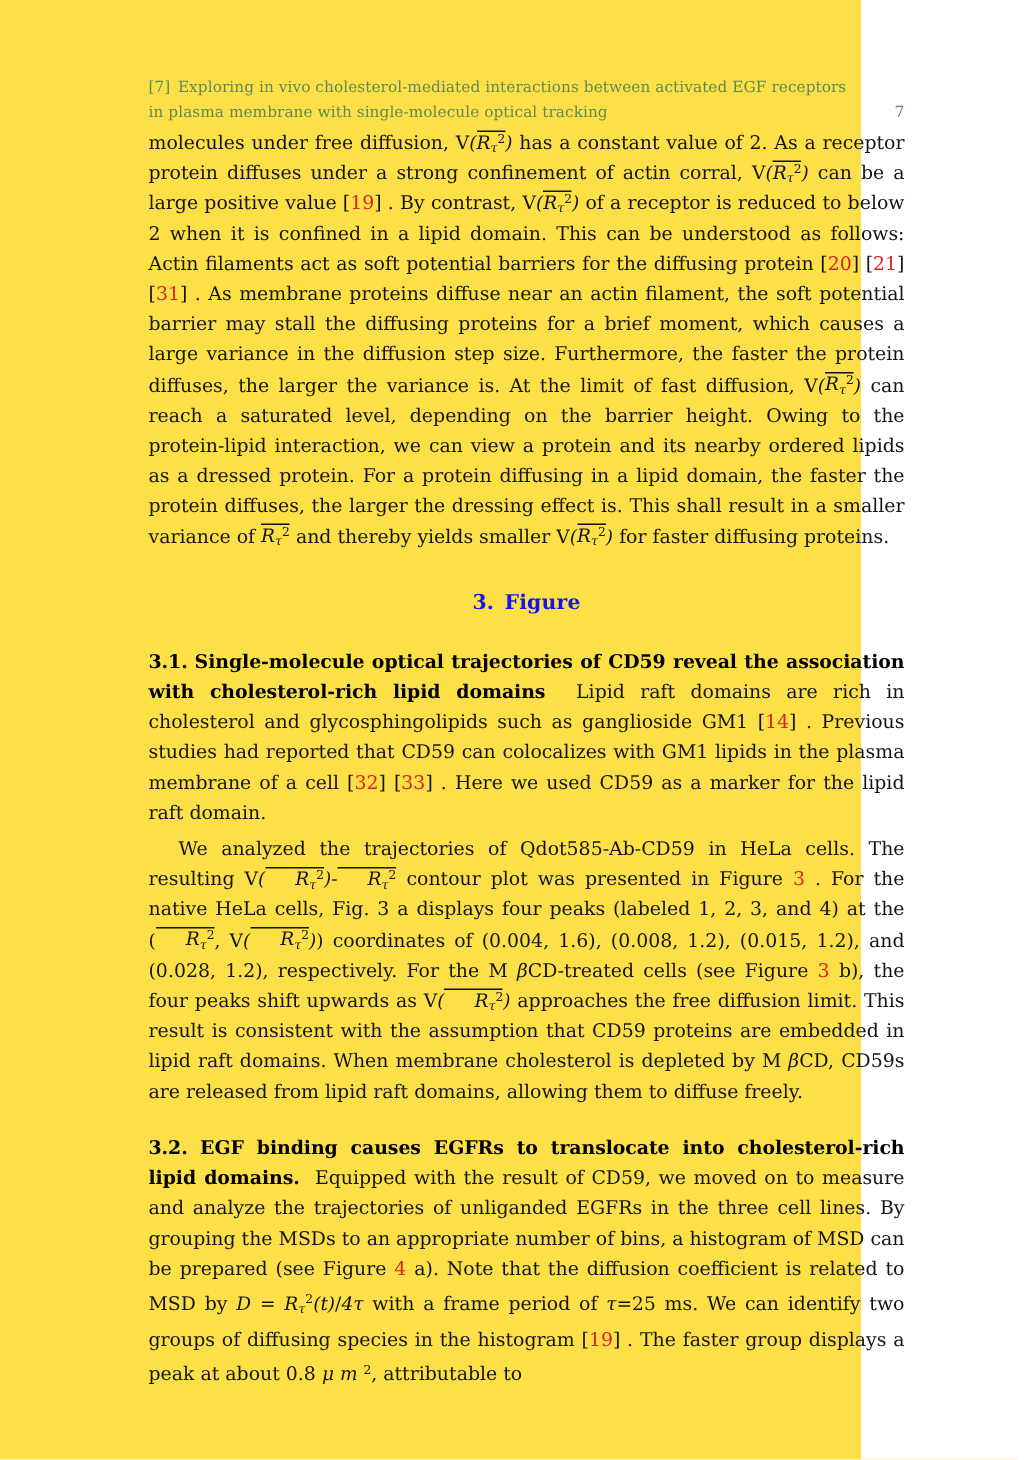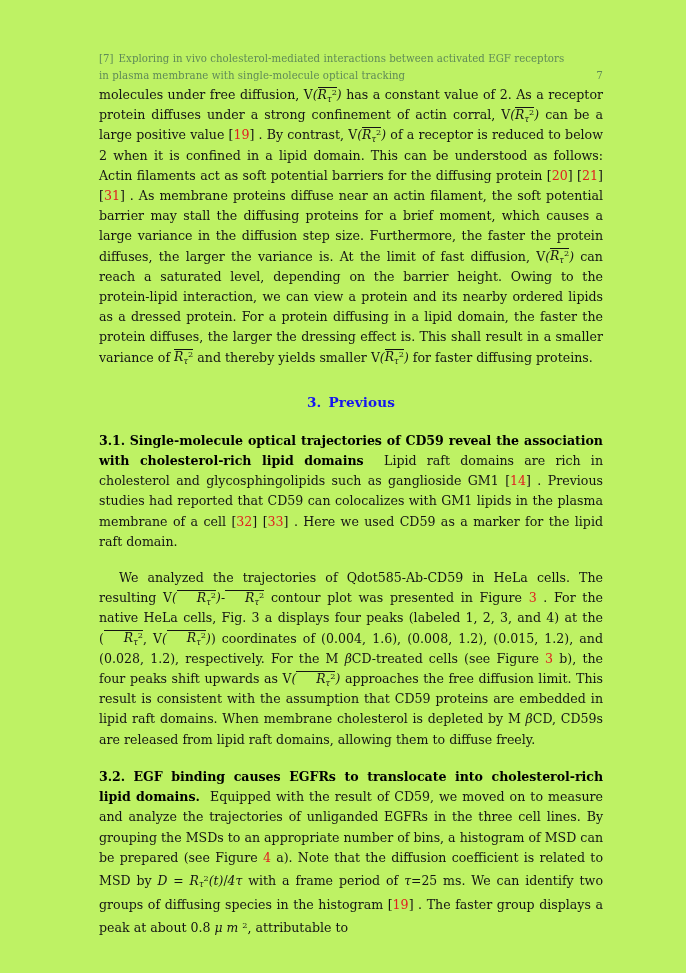--- a/index.html
+++ b/index.html
@@ -12,23 +12,23 @@
     height: 973px;
     position: relative;
     font-family: "DejaVu Serif", "Liberation Serif", serif;
     color: #1a1a1a;
     overflow: hidden;
   }
 
   .page {
     position: absolute;
     left: 0; top: 0;
-    width: 686px;
+    width: 574px;
     height: 973px;
-    background: #bef264;
+    background: #fde047;
   }
 
   .content {
     position: absolute;
     left: 99px;
     top: 50px;
     width: 504px;
   }
 
   
@@ -113,41 +113,41 @@
     margin: 0;
   }
   .subsec-title {
     font-weight: bold;
     color: #000;
     letter-spacing: -0.05px;
     margin-top: 40px;
   }
   .subsec-gap { margin-top: 17px; }
 
-  .para-gap { margin-top: 16px; }
+  .para-gap { margin-top: 4px; }
 </style>
 </head>
 <body>
 
 <div class="page">
   <div class="content">
 
     <div class="runhead">
       <div class="runhead-line1"><span class="runhead-bracket">[7]</span><span>Exploring in vivo cholesterol-mediated interactions between activated EGF receptors</span></div>
       <div class="runhead-line2">
           <span>in plasma membrane with single-molecule optical tracking</span>
           <span class="runhead-pageno">7</span>
         </div>
     </div>
 
     <div class="body-block">
       <p class="para"><span>molecules under free diffusion,</span> <span class="m"><span class="up">V</span>(<span class="ovl">R<sub class="tau">τ</sub><sup class="sq">2</sup></span>)</span> <span>has a constant value of 2. As a receptor protein diffuses under a strong confinement of actin corral,</span> <span class="m"><span class="up">V</span>(<span class="ovl">R<sub class="tau">τ</sub><sup class="sq">2</sup></span>)</span> <span>can be a large positive value [</span><span class="cite">19</span><span>] . By contrast,</span> <span class="m"><span class="up">V</span>(<span class="ovl">R<sub class="tau">τ</sub><sup class="sq">2</sup></span>)</span> <span>of a receptor is reduced to below 2 when it is confined in a lipid domain. This can be understood as follows: Actin filaments act as soft potential barriers for the diffusing protein [</span><span class="cite">20</span><span>] [</span><span class="cite">21</span><span>] [</span><span class="cite">31</span><span>] . As membrane proteins diffuse near an actin filament, the soft potential barrier may stall the diffusing proteins for a brief moment, which causes a large variance in the diffusion step size. Furthermore, the faster the protein diffuses, the larger the variance is. At the limit of fast diffusion,</span> <span class="m"><span class="up">V</span>(<span class="ovl">R<sub class="tau">τ</sub><sup class="sq">2</sup></span>)</span> <span>can reach a saturated level, depending on the barrier height. Owing to the protein-lipid interaction, we can view a protein and its nearby ordered lipids as a dressed protein. For a protein diffusing in a lipid domain, the faster the protein diffuses, the larger the dressing effect is. This shall result in a smaller variance of</span> <span class="m"><span class="ovl">R<sub class="tau">τ</sub><sup class="sq">2</sup></span></span> <span>and thereby yields smaller</span> <span class="m"><span class="up">V</span>(<span class="ovl">R<sub class="tau">τ</sub><sup class="sq">2</sup></span>)</span> <span>for faster diffusing proteins.</span></p>
     </div>
 
-    <div class="sec-head"><span class="num">3.</span><span>Previous</span></div>
+    <div class="sec-head"><span class="num">3.</span><span>Figure</span></div>
 
     <div class="subsec-block">
       <p class="para"><span class="subsec-title">3.1.</span> <span class="subsec-title">Single-molecule optical trajectories of CD59 reveal the association with cholesterol-rich lipid domains</span>&nbsp; <span>Lipid raft domains are rich in cholesterol and glycosphingolipids such as ganglioside GM1 [</span><span class="cite">14</span><span>] . Previous studies had reported that CD59 can colocalizes with GM1 lipids in the plasma membrane of a cell [</span><span class="cite">32</span><span>] [</span><span class="cite">33</span><span>] . Here we used CD59 as a marker for the lipid raft domain.</span></p>
     </div>
 
     <div class="subsec-block para-gap">
       <p class="para indent"><span>We analyzed the trajectories of Qdot585-Ab-CD59 in HeLa cells. The resulting</span> <span class="m"><span class="up">V</span>(<span class="ovl">R<sub class="tau">τ</sub><sup class="sq">2</sup></span>)<span class="up">-</span><span class="ovl">R<sub class="tau">τ</sub><sup class="sq">2</sup></span></span> <span>contour plot was presented in Figure</span> <span class="cite">3</span> <span>. For the native HeLa cells, Fig. 3 a displays four peaks (labeled 1, 2, 3, and 4) at the</span> <span class="m"><span class="up">(</span><span class="ovl">R<sub class="tau">τ</sub><sup class="sq">2</sup></span><span class="up">,</span> <span class="up">V</span>(<span class="ovl">R<sub class="tau">τ</sub><sup class="sq">2</sup></span>)<span class="up">)</span></span> <span>coordinates of (0.004, 1.6), (0.008, 1.2), (0.015, 1.2), and (0.028, 1.2), respectively. For the M</span> <span class="m">β</span><span>CD-treated cells (see Figure</span> <span class="cite">3</span> <span>b), the four peaks shift upwards as</span> <span class="m"><span class="up">V</span>(<span class="ovl">R<sub class="tau">τ</sub><sup class="sq">2</sup></span>)</span> <span>approaches the free diffusion limit. This result is consistent with the assumption that CD59 proteins are embedded in lipid raft domains. When membrane cholesterol is depleted by M</span> <span class="m">β</span><span>CD, CD59s are released from lipid raft domains, allowing them to diffuse freely.</span></p>
     </div>
 
     <div class="subsec-block subsec-gap">

